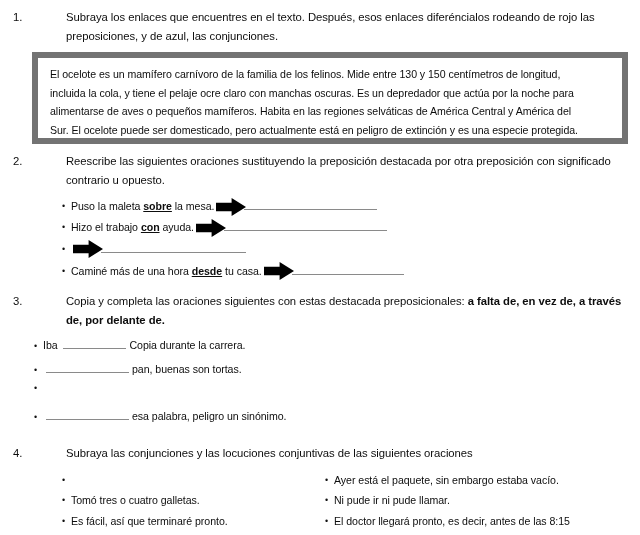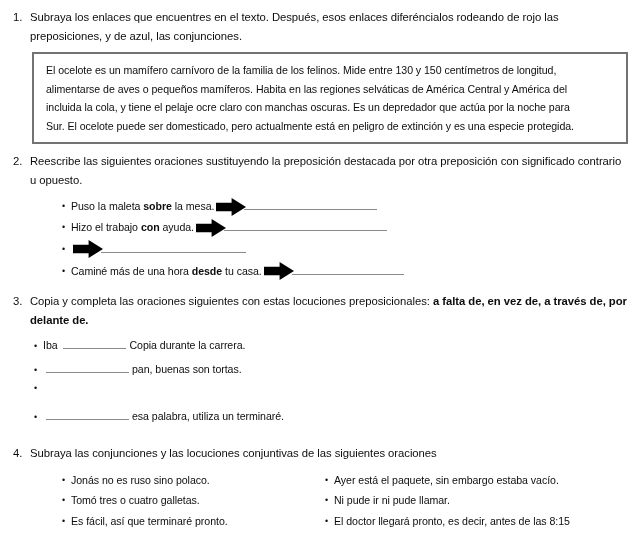--- a/index.html
+++ b/index.html
@@ -39,31 +39,32 @@
     font-size: 11.3px;
     line-height: 18.5px;
     text-align: left;
   }
   .ex-text {
     flex: 1 1 auto;
     font-size: 11.3px;
     line-height: 18.5px;
     padding-right: 12px;
     letter-spacing: -0.05px;
+    margin-left: 36px;
   }
   .ex-text b { font-weight: bold; }
 
   
   .read-box {
     position: absolute;
     left: 32px;
     top: 52px;
     width: 596px;
     height: 92px;
-    border: 2px solid #737373;
+    border: 6px solid #737373;
     box-sizing: border-box;
     background: #ffffff;
   }
   .read-box-inner {
     padding: 7px 11px 0 12px;
     font-size: 10.6px;
     line-height: 18.6px;
     text-align: left;
     letter-spacing: -0.05px;
   }
@@ -87,21 +88,21 @@
     line-height: 1;
     color: #111;
   }
   .bullet-text {
     flex: 0 0 auto;
     font-size: 10.6px;
     line-height: 17px;
     white-space: nowrap;
     letter-spacing: -0.05px;
   }
-  .bullet-text b { font-weight: bold; }
+  .bullet-text b { font-weight: bold; text-decoration: underline; }
 
   
   #ex2-list { left: 62px; top: 196px; width: 470px; }
   #ex2-list .bullet-row { height: 21px; }
   #ex2-list .bullet-row.sp { height: 22px; }
 
   .arrow {
     flex: 0 0 auto;
     display: block;
     margin-left: 2px;
@@ -140,22 +141,22 @@
   <div class="exercise" style="top:8px;">
     <div class="ex-head">
       <div class="ex-num">1.</div>
       <div class="ex-text">Subraya los enlaces que encuentres en el texto. Después, esos enlaces diferéncialos rodeando de rojo las preposiciones, y de azul, las conjunciones.</div>
     </div>
   </div>
 
   <div class="read-box">
     <div class="read-box-inner">
       <div>El ocelote es un mamífero carnívoro de la familia de los felinos. Mide entre 130 y 150 centímetros de longitud,</div>
+      <div>incluida la cola, y tiene el pelaje ocre claro con manchas oscuras. Es un depredador que actúa por la noche para</div>
       <div>alimentarse de aves o pequeños mamíferos. Habita en las regiones selváticas de América Central y América del</div>
-      <div>incluida la cola, y tiene el pelaje ocre claro con manchas oscuras. Es un depredador que actúa por la noche para</div>
       <div>Sur. El ocelote puede ser domesticado, pero actualmente está en peligro de extinción y es una especie protegida.</div>
     </div>
   </div>
 
   <div class="exercise" style="top:152px;">
     <div class="ex-head">
       <div class="ex-num">2.</div>
       <div class="ex-text">Reescribe las siguientes oraciones sustituyendo la preposición destacada por otra preposición con significado contrario u opuesto.</div>
     </div>
   </div>
@@ -190,53 +191,52 @@
         <svg width="30" height="18" viewBox="0 0 100 60" class="arrow">
           <path d="M0,16 L52,16 L52,0 L100,30 L52,60 L52,44 L0,44 Z" fill="#000000"></path>
         </svg>
         <div class="answer-line" style="width: 112px; background: rgb(138, 138, 138);"></div>
       </div>
     </div>
 
   <div class="exercise" style="top:292px;">
     <div class="ex-head">
       <div class="ex-num">3.</div>
-      <div class="ex-text"><span>Copia y completa las oraciones siguientes con estas locuciones preposicionales: </span><b>a falta de, en vez de, a través de, por delante de.</b></div>
+      <div class="ex-text"><span>Copia y completa las oraciones siguientes con estas destacada preposicionales: </span><b>a falta de, en vez de, a través de, por delante de.</b></div>
     </div>
   </div>
 
   <div class="bullets" id="ex3-list">
       <div class="bullet-row">
         <span class="bullet-dot">•</span>
         <span class="bullet-text"><span>Iba </span><span class="blank" style="width: 63px; border-bottom-color: rgb(138, 138, 138);"></span><span>Copia durante la carrera.</span></span>
       </div>
       <div class="bullet-row">
         <span class="bullet-dot">•</span>
         <span class="bullet-text"><span class="blank" style="width: 83px; border-bottom-color: rgb(138, 138, 138);"></span><span>pan, buenas son tortas.</span></span>
       </div>
       <div class="bullet-row">
         <span class="bullet-dot">•</span>
       </div>
       <div class="bullet-row">
         <span class="bullet-dot">•</span>
-        <span class="bullet-text"><span class="blank" style="width: 83px; border-bottom-color: rgb(138, 138, 138);"></span><span>esa palabra, utiliza un terminaré.</span></span>
+        <span class="bullet-text"><span class="blank" style="width: 83px; border-bottom-color: rgb(138, 138, 138);"></span><span>esa palabra, peligro un sinónimo.</span></span>
       </div>
     </div>
 
   <div class="exercise" style="top:444px;">
     <div class="ex-head">
       <div class="ex-num">4.</div>
       <div class="ex-text">Subraya las conjunciones y las locuciones conjuntivas de las siguientes oraciones</div>
     </div>
   </div>
 
   <div class="bullets" id="ex4-col-left">
       <div class="bullet-row">
         <span class="bullet-dot">•</span>
-        <span class="bullet-text">Jonás no es ruso sino polaco.</span>
       </div>
       <div class="bullet-row">
         <span class="bullet-dot">•</span>
         <span class="bullet-text">Tomó tres o cuatro galletas.</span>
       </div>
       <div class="bullet-row">
         <span class="bullet-dot">•</span>
         <span class="bullet-text">Es fácil, así que terminaré pronto.</span>
       </div>
     </div>

